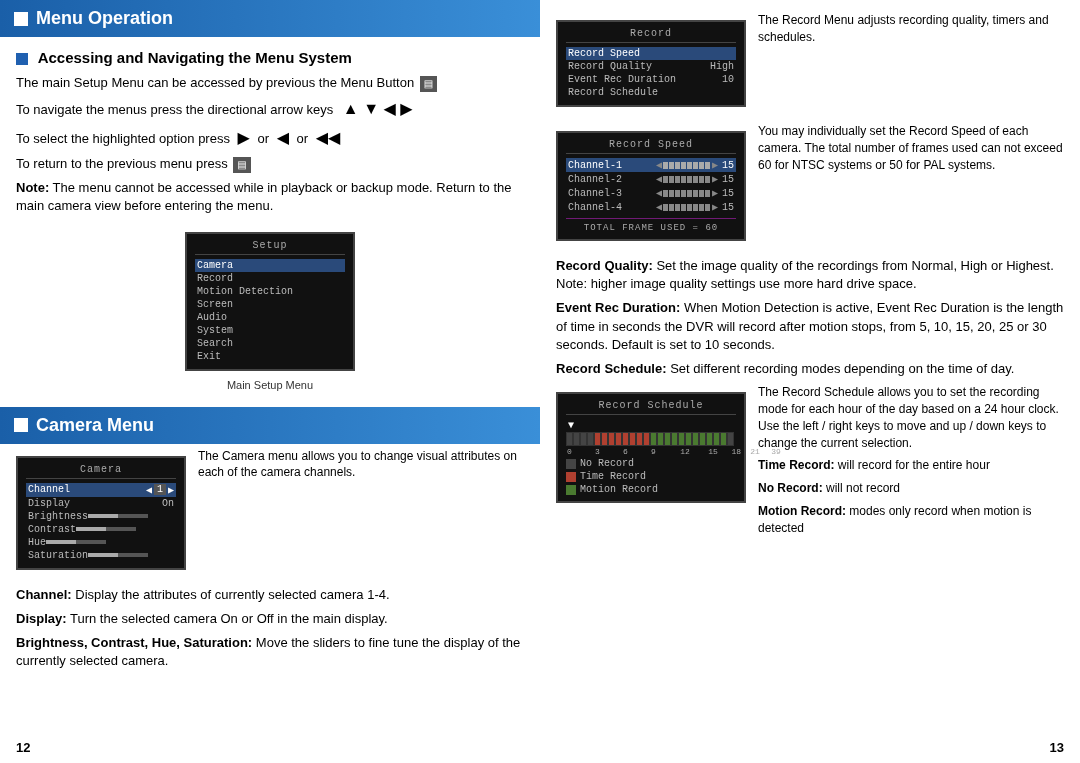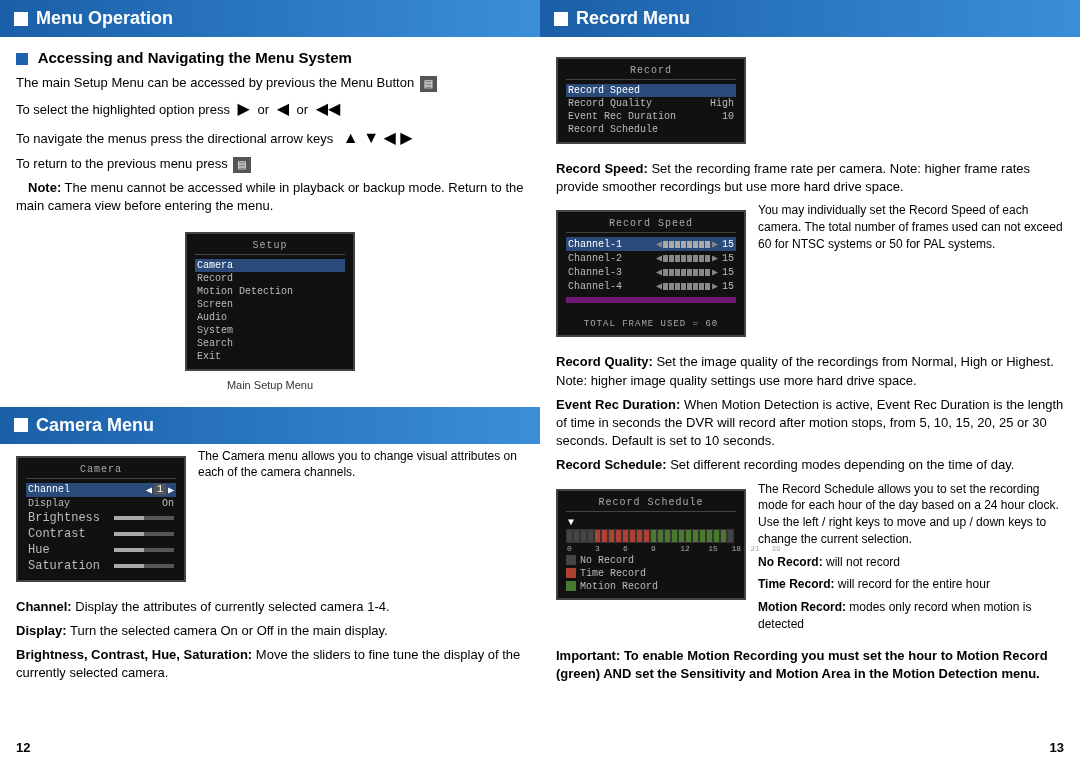--- a/index.html
+++ b/index.html
@@ -113,52 +113,52 @@
     }
 
     .screen-caption {
       font-size: 11px;
       text-align: center;
       color: #333;
       margin-bottom: 8px;
     }
 
     .total-frame {
-      border-top: 6px solid #701a75;
+      border-top: 1px solid #701a75;
       color: #aaa;
       font-size: 9px;
       text-align: center;
       margin-top: 4px;
-      padding-top: 16px;
+      padding-top: 4px;
       letter-spacing: 1px;
     }
 
     .legend-item {
       display: flex;
       align-items: center;
       font-size: 10px;
       color: #bbb;
       margin-top: 2px;
       gap: 4px;
     }
 
     .legend-color {
       width: 10px;
       height: 10px;
     }
 
     
-    .note-text { font-weight: bold; margin-left: 12px; }
+    .note-text { font-weight: bold; }
 
     
     .slider-row {
       display: flex;
       align-items: center;
-      justify-content: space-between;
-      font-size: 12px;
+      justify-content: flex-start;
+      font-size: 10px;
       color: #bbb;
       padding: 1px 2px;
     }
 
     .slider-bar {
       width: 60px;
       height: 4px;
       background: #555;
       position: relative;
     }
@@ -237,30 +237,30 @@
     <div class="subsection-title">
       <span class="icon-square"></span>
       <span>Accessing and Navigating the Menu System</span>
     </div>
 
     <p>
       <span>The main Setup Menu can be accessed by previous the Menu Button</span>
       <span class="inline-icon">▤</span>
     </p>
     <p>
+      <span>To navigate the menus press the directional arrow keys</span>
+      <span style="font-size:16px; margin-left:6px;">▲ ▼ ◀ ▶</span>
+    </p>
+    <p>
       <span>To select the highlighted option press</span>
       <span style="font-size:16px; margin:0 4px;">▶</span>
       <span>or</span>
       <span style="font-size:16px; margin:0 4px;">◀</span>
       <span>or</span>
       <span style="font-size:16px; margin-left:4px;">◀◀</span>
-    </p>
-    <p>
-      <span>To navigate the menus press the directional arrow keys</span>
-      <span style="font-size:16px; margin-left:6px;">▲ ▼ ◀ ▶</span>
     </p>
     <p>
       <span>To return to the previous menu press</span>
       <span class="inline-icon">▤</span>
     </p>
 
     <p>
       <span class="note-text">Note:</span>
       <span> The menu cannot be accessed while in playback or backup mode. Return to the main camera view before entering the menu.</span>
     </p>
@@ -337,48 +337,41 @@
         <span>  Move the sliders to fine tune the display of the currently selected camera.</span>
       </p>
     </div>
   </div>
 
   <span class="page-num page-num-left">12</span>
 </div>
 
 <div class="panel-right">
 
-  <div class="section-header">
-    <span class="icon-square"></span>
-    <span>Record Menu</span>
-  </div>
 
   <div class="content-area">
 
     <div class="record-top">
 
       <div class="dvr-screen" style="width:190px; flex-shrink:0;">
         <div class="screen-title">Record</div>
         <div class="menu-item highlighted">Record Speed</div>
         <div class="menu-row">
           <span>Record Quality</span>
             <span>High</span>
         </div>
         <div class="menu-row">
           <span>Event Rec Duration</span>
             <span>10</span>
         </div>
         <div class="menu-item">Record Schedule</div>
       </div>
-    </div>
-
-    <p>
-      <b>Record Speed:</b>
-      <span>  Set the recording frame rate per camera.  Note: higher frame rates provide smoother recordings but use more hard drive space.</span>
-    </p>
+      <div style="font-size:12px;line-height:1.4;">The Record Menu adjusts recording quality, timers and schedules.</div>
+    </div>
+
 
     <div class="record-speed-top">
       <div class="dvr-screen" style="width:190px; flex-shrink:0;">
         <div class="screen-title">Record Speed</div>
 
         <div class="menu-row highlighted">
           <span>Channel-1</span>
           <span style="display:flex;align-items:center;gap:1px;">
             <span style="color:#888;">◀</span>
             <span style="display:flex;">
@@ -537,26 +530,23 @@
         </div>
         <div class="legend-item">
           <div class="legend-color" style="background:#4a7a30;"></div>
           <span>Motion Record</span>
         </div>
       </div>
 
       <div style="font-size:12px;line-height:1.4;">
         <span>The Record Schedule allows you to set the recording mode for each hour of the day based on a 24 hour clock.  Use the left / right keys to move and up / down keys to change the current selection.</span>
         <div style="margin-top:6px;">
+          <p><b>Time Record:</b><span> will record for the entire hour</span></p>
           <p><b>No Record:</b><span> will not record</span></p>
-          <p><b>Time Record:</b><span> will record for the entire hour</span></p>
           <p><b>Motion Record:</b><span> modes only record when motion is detected</span></p>
         </div>
       </div>
     </div>
 
-    <p>
-      <b>Important:  To enable Motion Recording you must set the hour to Motion Record (green) AND set the Sensitivity and Motion Area in the Motion Detection menu.</b>
-    </p>
   </div>
 
   <span class="page-num page-num-right">13</span>
 </div>
 
 </body></html>

